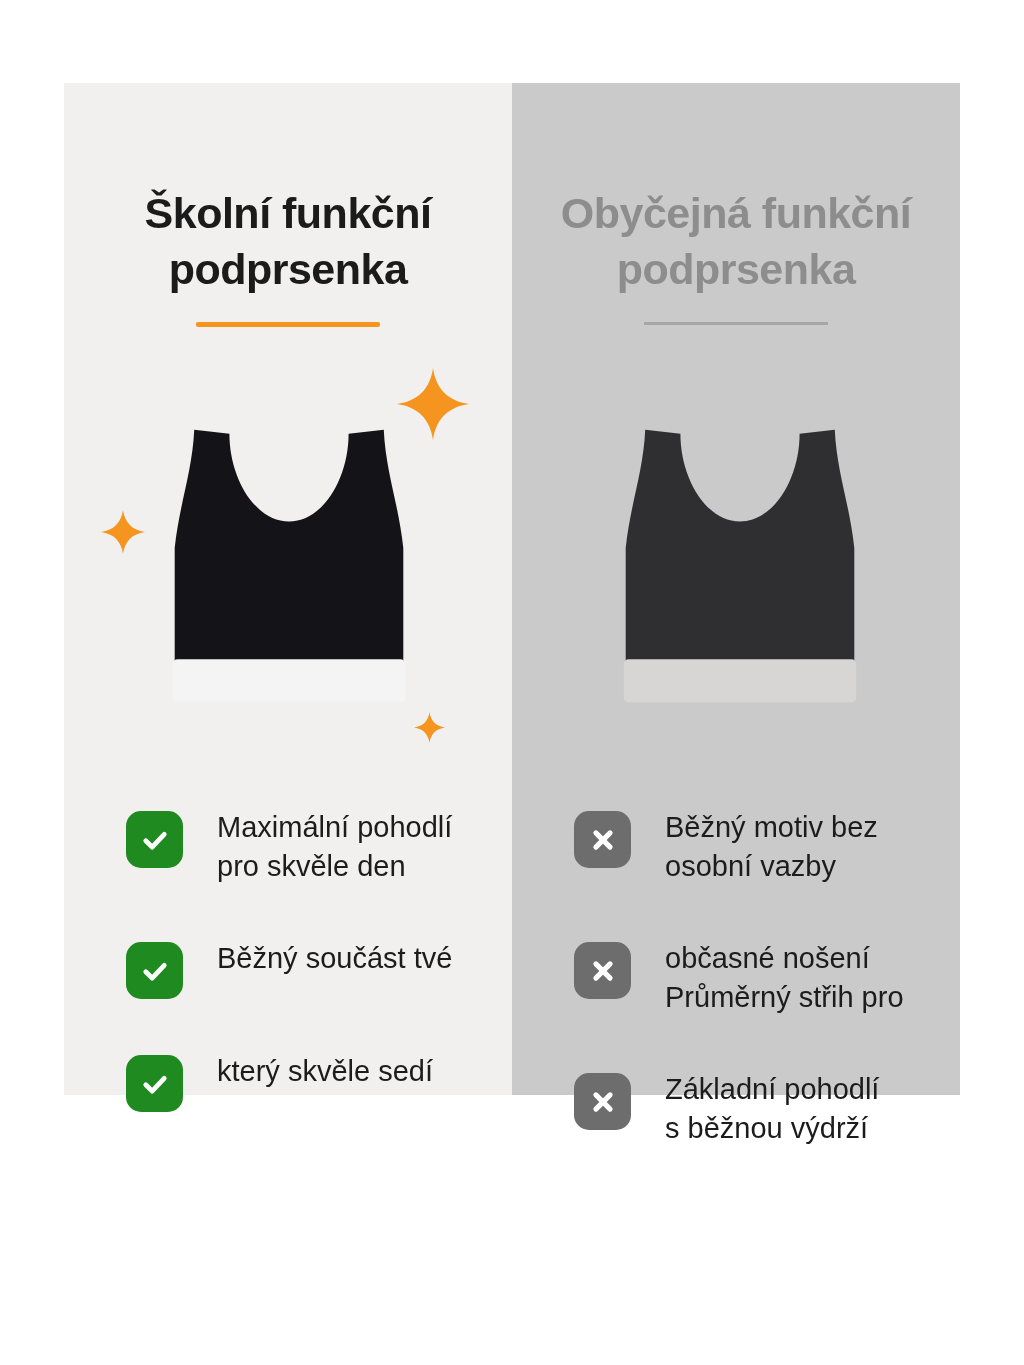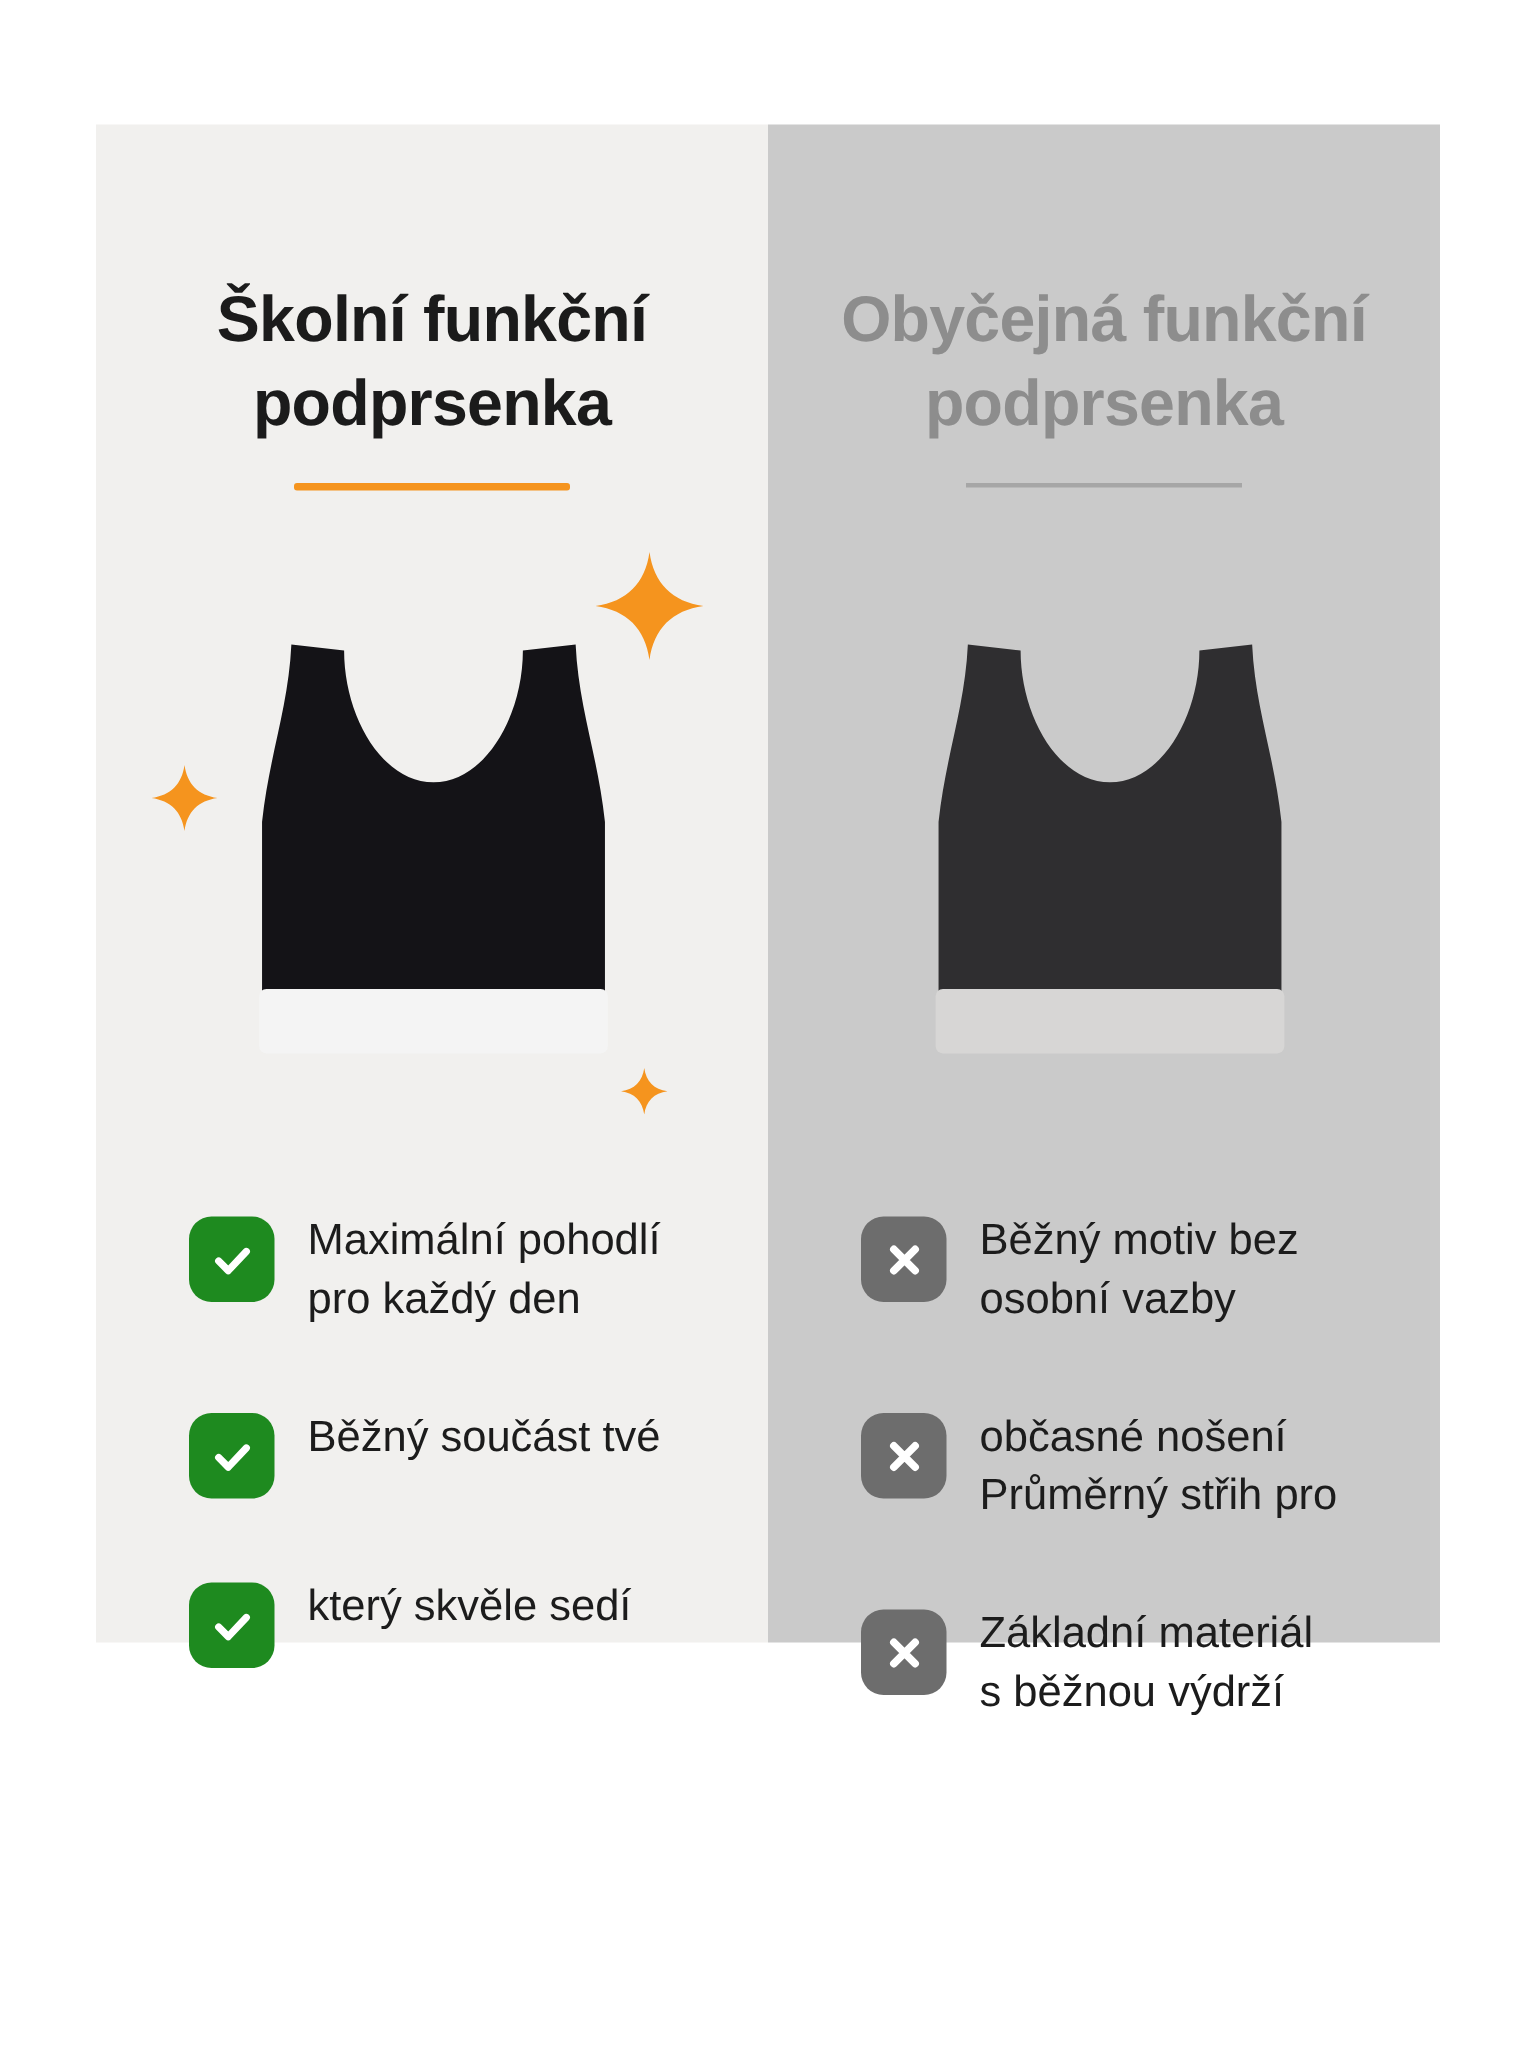--- a/index.html
+++ b/index.html
@@ -90,21 +90,21 @@
   .badge.check { background: var(--check-green, #1e8a1f); }
   .badge.cross { background: var(--cross-gray, #6d6d6d); }
   .badge svg { width: 34px; height: 34px; display: block; }
 
   .ftext {
     font-size: 29px;
     line-height: 39px;
     color: var(--text, #1c1c1c);
     padding-top: 0px;
   }
-  .ftext span { display: block; }
+  .ftext span { display: block; margin-left: 12px; }
 </style>
 </head>
 <body>
 
 <div class="canvas">
 
   <section class="panel left">
     <h2 class="panel-title">
       <span>Školní funkční</span>
       <span>podprsenka</span>
@@ -136,21 +136,21 @@
 
     <ul class="features">
       <li class="feature-item">
         <span class="badge check">
           <svg viewBox="0 0 24 24" fill="none">
               <path d="M5.5 12.5 L10 17 L18.5 8" stroke="#fff" stroke-width="3.4" stroke-linecap="round" stroke-linejoin="round"></path>
             </svg>
         </span>
         <span class="ftext">
           <span>Maximální pohodlí</span>
-          <span>pro každý den</span>
+          <span>pro skvěle den</span>
         </span>
       </li>
       <li class="feature-item">
         <span class="badge check">
           <svg viewBox="0 0 24 24" fill="none">
               <path d="M5.5 12.5 L10 17 L18.5 8" stroke="#fff" stroke-width="3.4" stroke-linecap="round" stroke-linejoin="round"></path>
             </svg>
         </span>
         <span class="ftext">
           <span>Běžný součást tvé</span>
@@ -206,20 +206,20 @@
           <span>Průměrný střih pro</span>
         </span>
       </li>
       <li class="feature-item">
         <span class="badge cross">
           <svg viewBox="0 0 24 24" fill="none">
               <path d="M7 7 L17 17 M17 7 L7 17" stroke="#fff" stroke-width="3.6" stroke-linecap="round"></path>
             </svg>
         </span>
         <span class="ftext">
-          <span>Základní materiál</span>
+          <span>Základní pohodlí</span>
           <span>s běžnou výdrží</span>
         </span>
       </li>
     </ul>
   </section>
 
 </div>
 
 </body></html>

